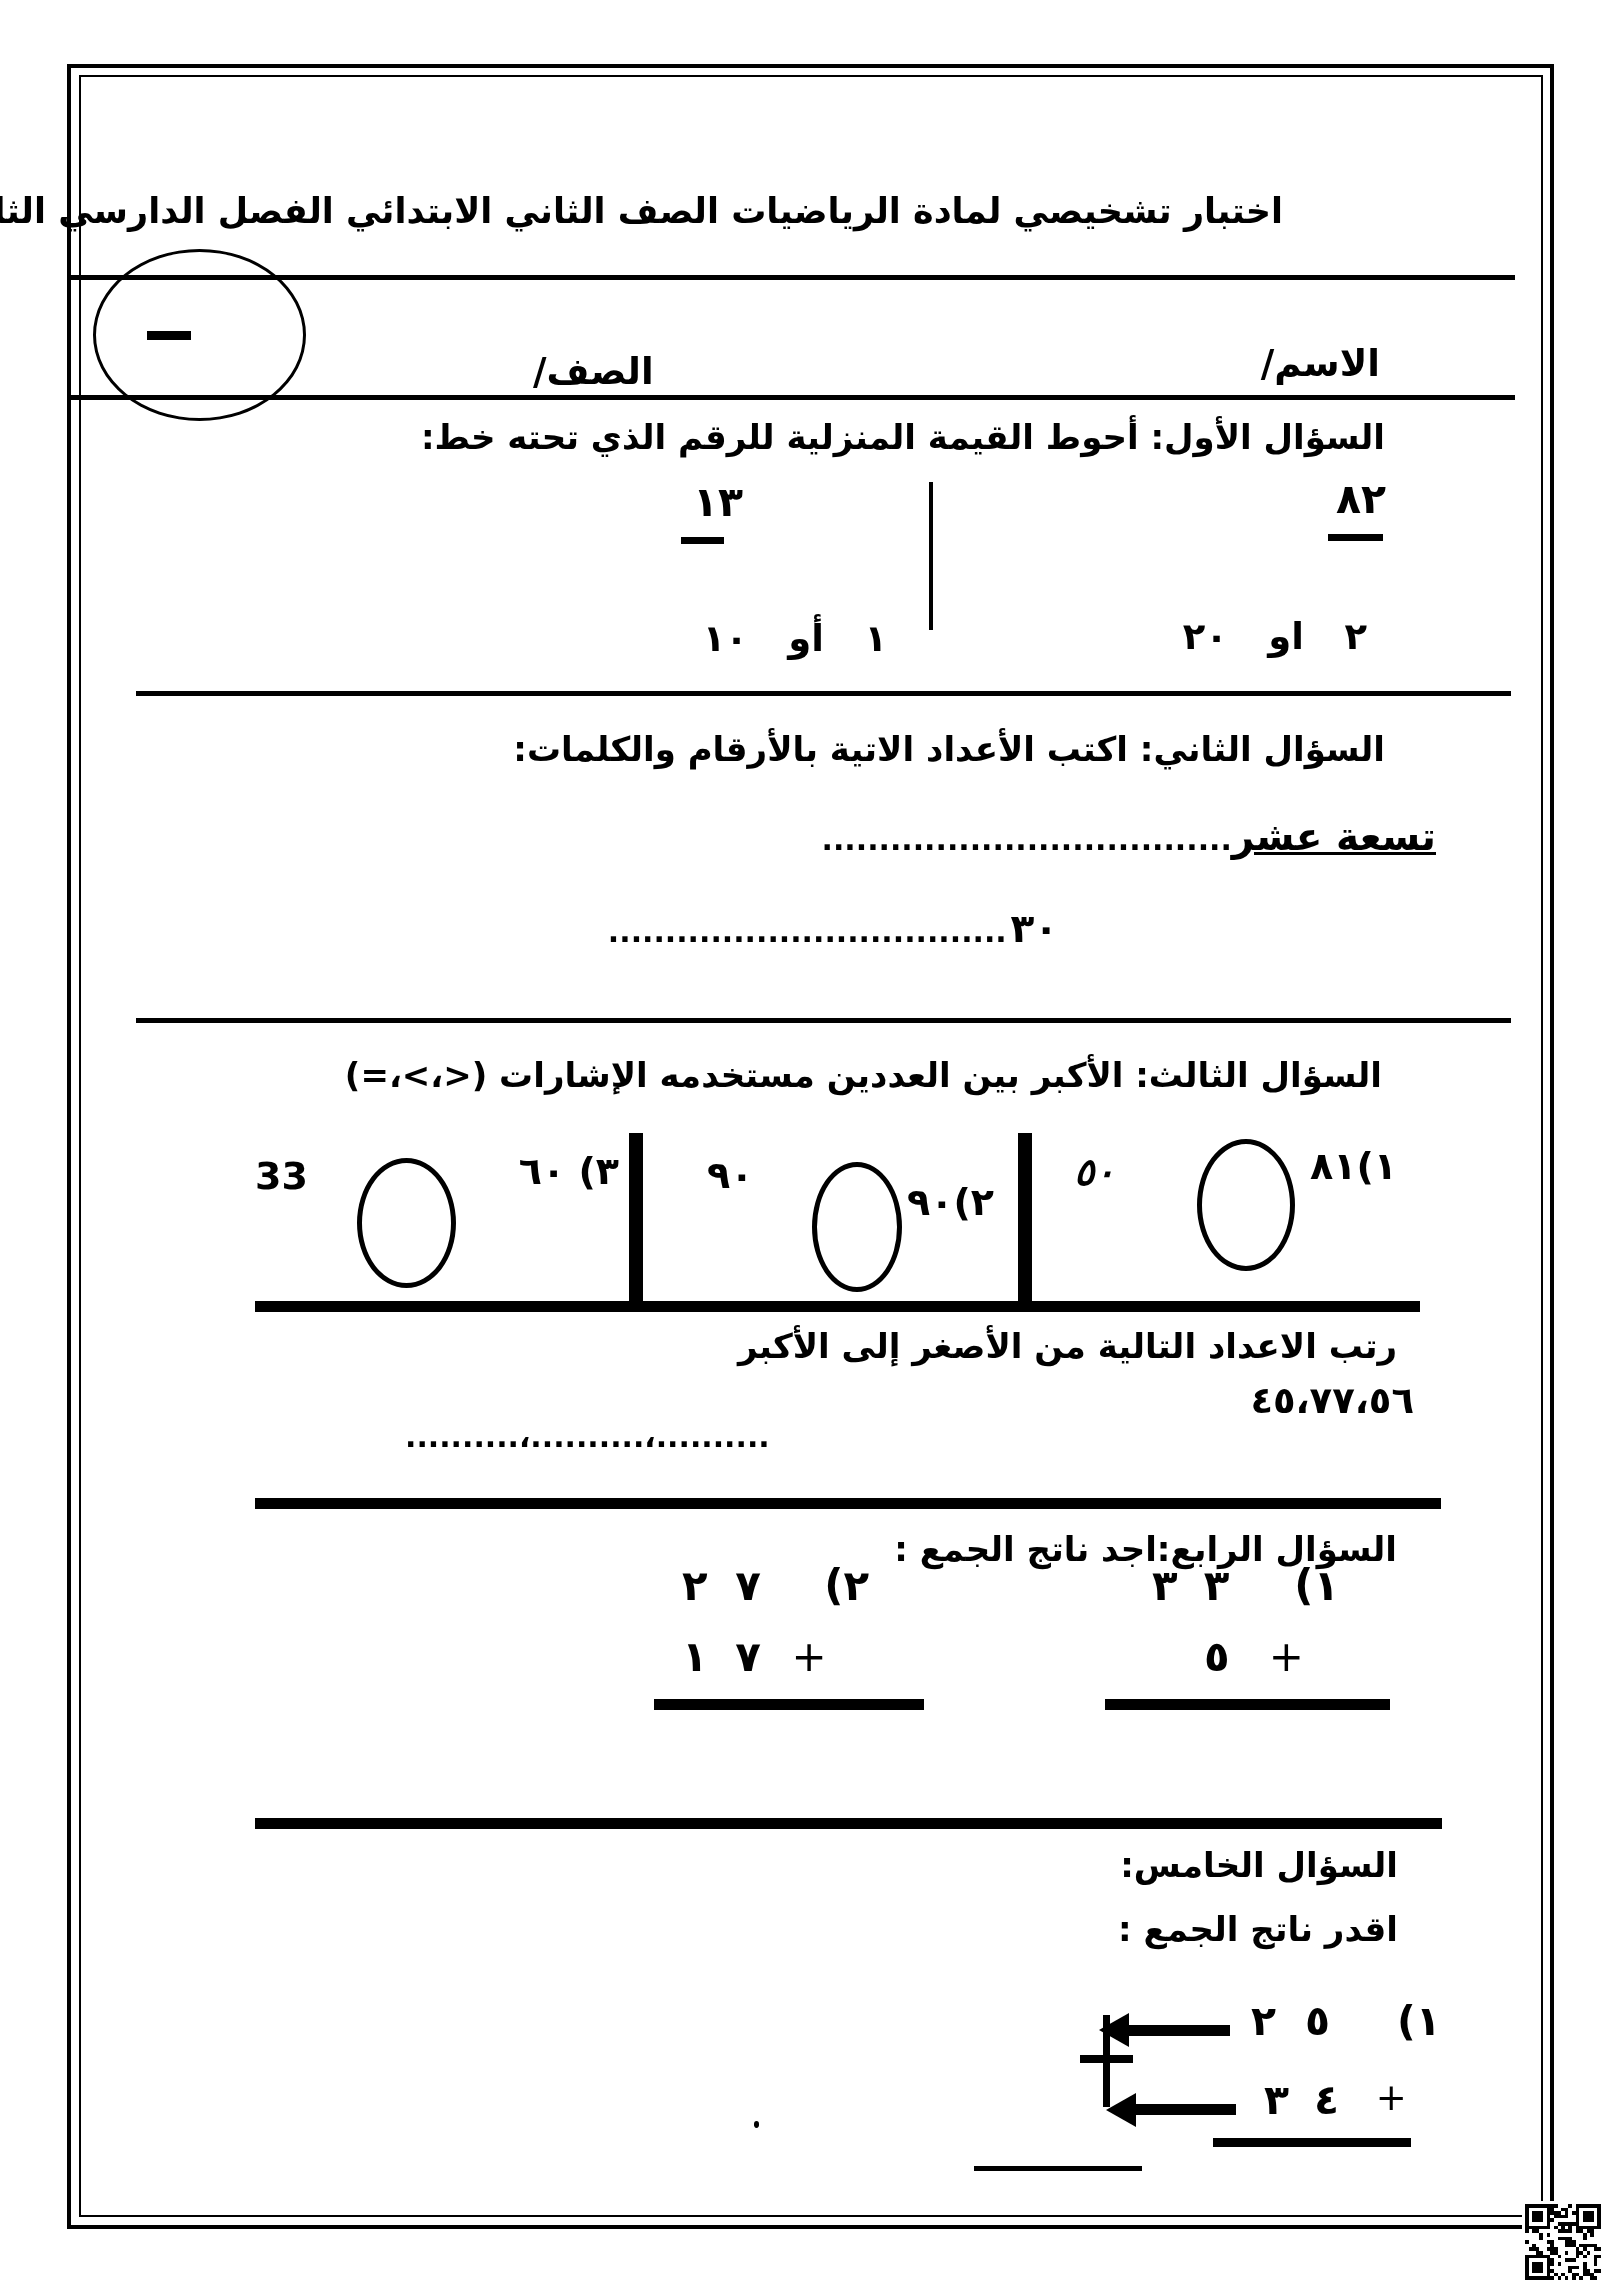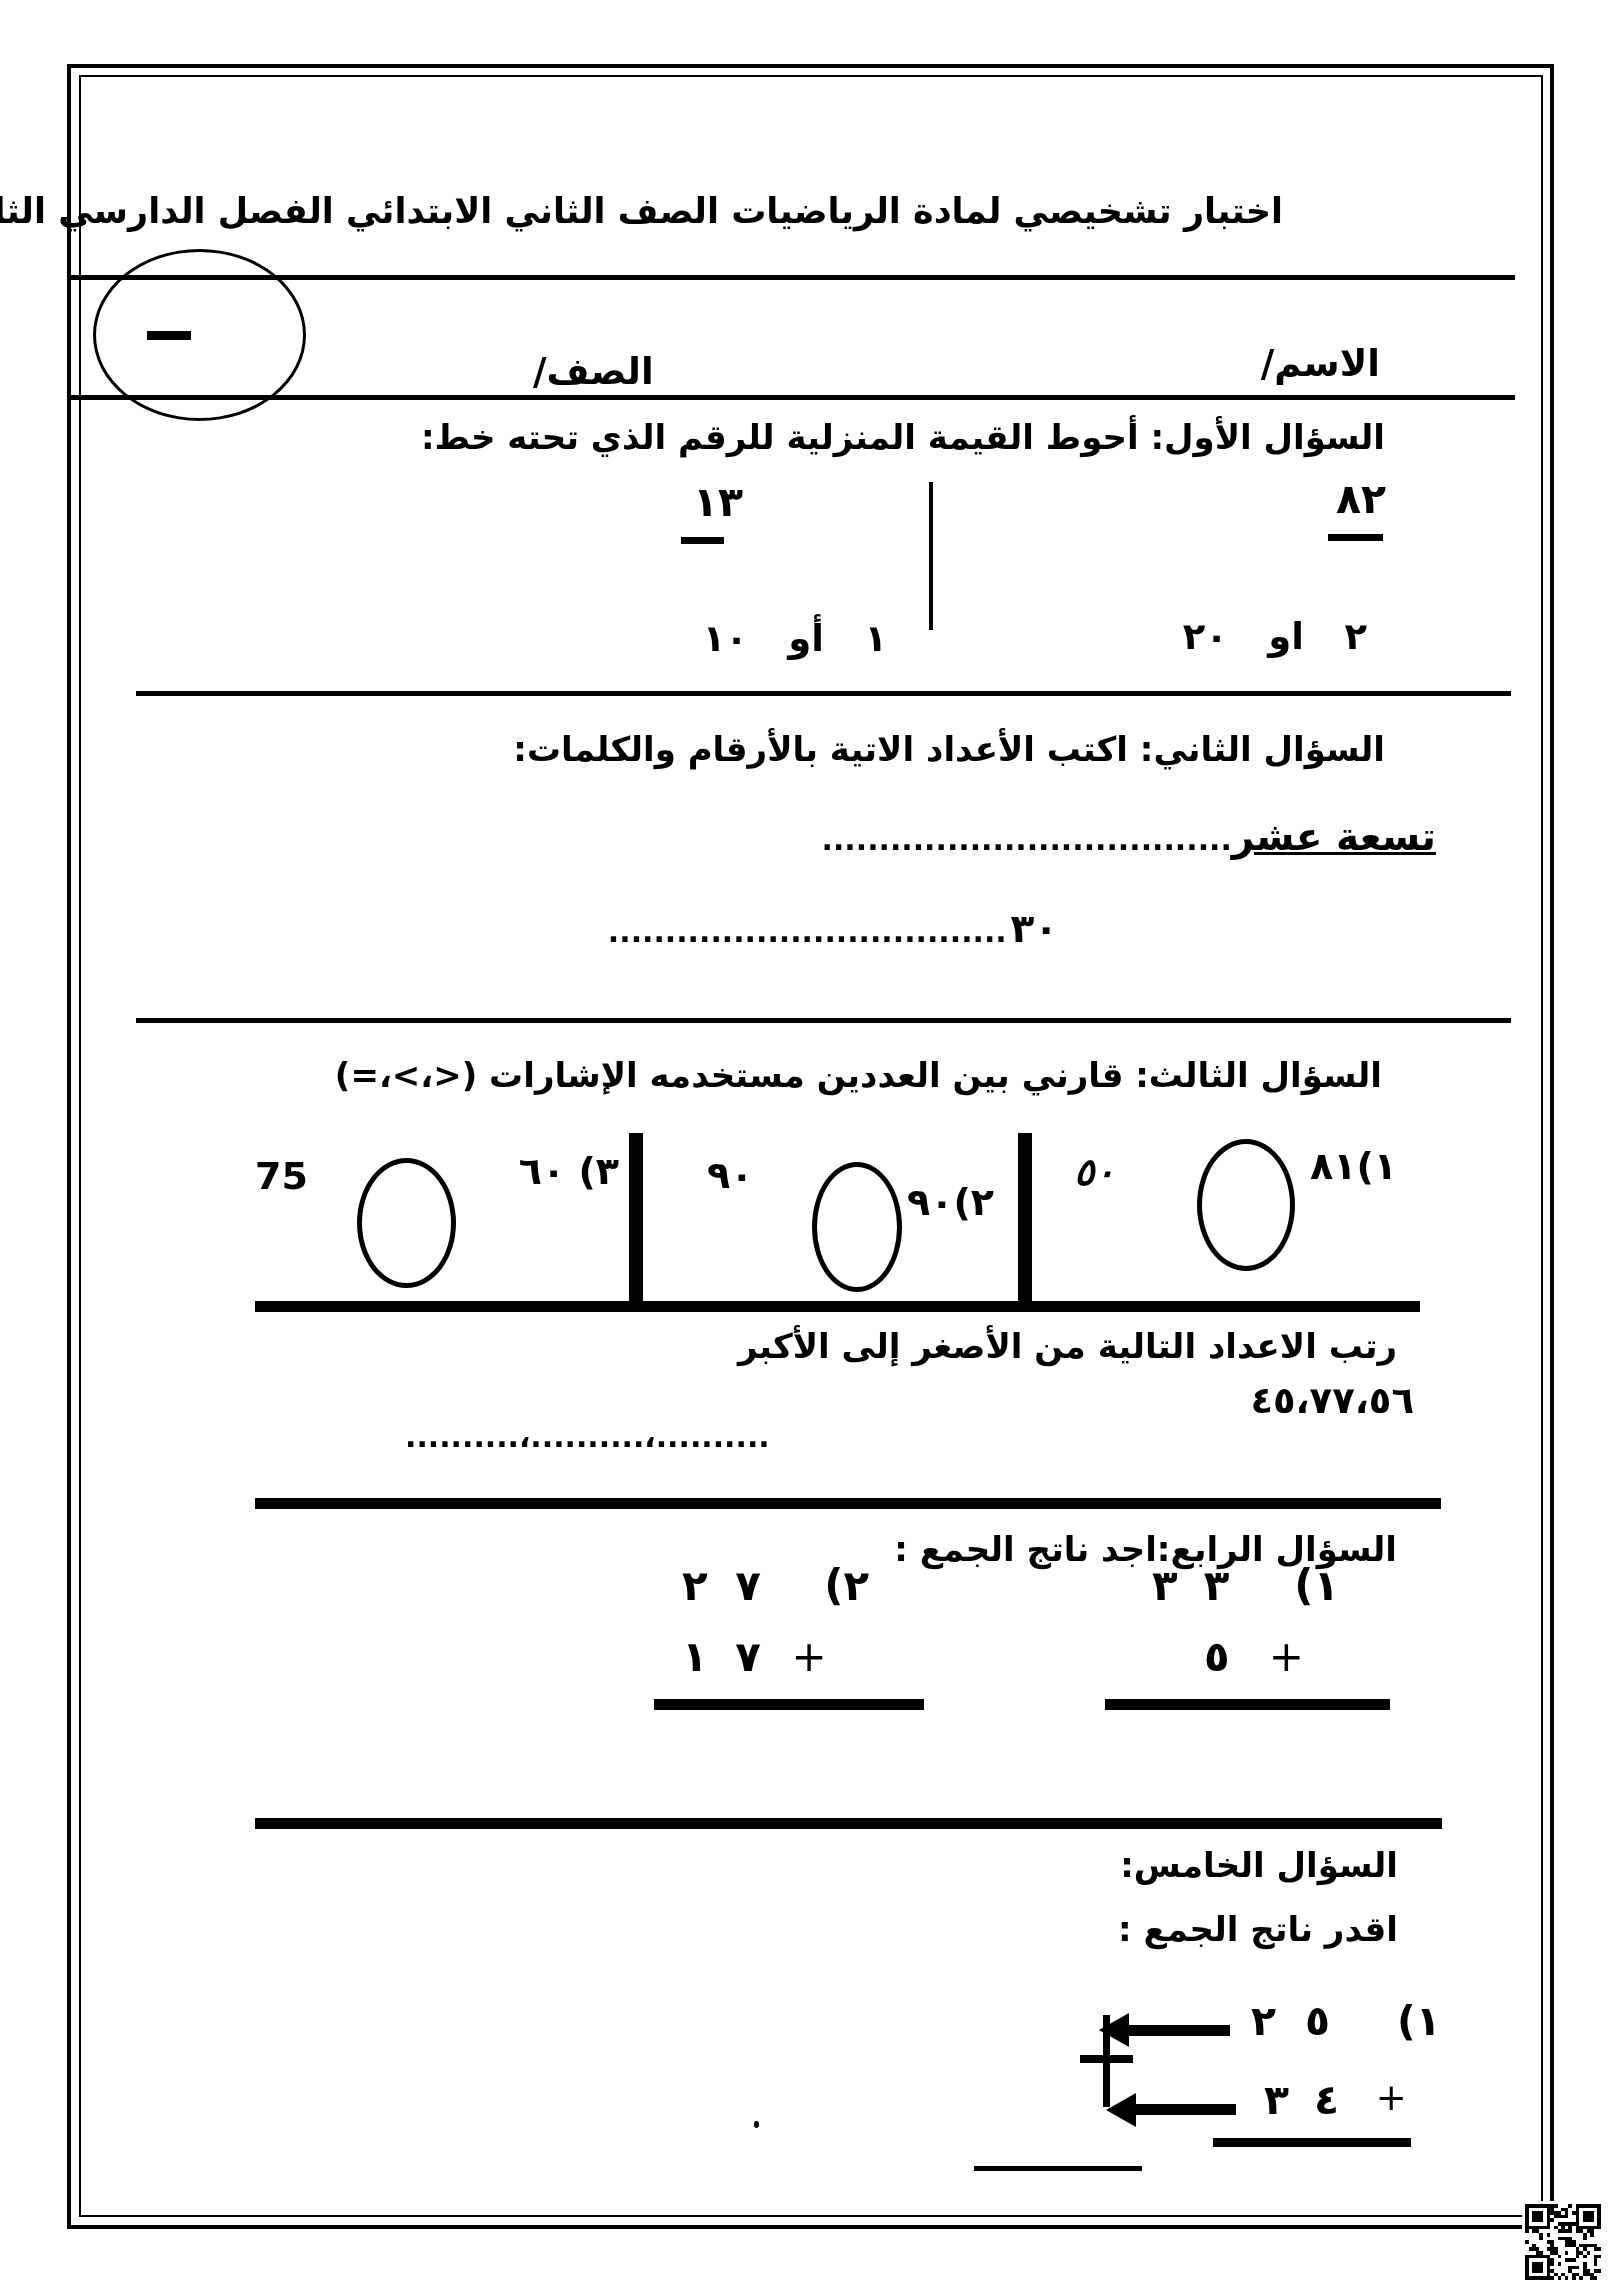--- a/index.html
+++ b/index.html
@@ -68,38 +68,38 @@
   <span style="font-size:39px;text-decoration:underline;">تسعة عشر</span><span class="dots">....................................</span>
 </div>
 
 <div class="abs rtl" style="right:565px;top:906px;">
   <span style="font-size:39px;">٣٠</span>&nbsp;<span class="dots">...................................</span>
 </div>
 
 <div class="hline" style="left:136px;top:1018px;width:1375px;height:5.2px;"></div>
 
 <div class="abs rtl qtitle" style="right:241px;top:1055px;">
-  <span>السؤال الثالث: قارني بين العددين مستخدمه الإشارات </span><span class="ltrov">(=،&lt;،&gt;)</span>
+  <span>السؤال الثالث: الأكبر بين العددين مستخدمه الإشارات </span><span class="ltrov">(=،&lt;،&gt;)</span>
 </div>
 
 <div class="abs rtl cmp" style="right:226px;top:1144px;">١)٨١</div>
 <div class="circle" style="left:1197px;top:1139px;width:88px;height:122px;"></div>
 <div class="abs rtl cmp" style="left:1074px;top:1150px;font-style:italic;">٥٠</div>
 
 <div class="vline" style="left:1018px;top:1133px;width:14.4px;height:169px;"></div>
 
 <div class="abs rtl cmp" style="right:629px;top:1180px;">٢)٩٠</div>
 <div class="circle" style="left:812px;top:1162px;width:80px;height:120px;"></div>
 <div class="abs rtl cmp" style="left:707px;top:1153px;">٩٠</div>
 
 <div class="vline" style="left:629px;top:1133px;width:14.4px;height:169px;"></div>
 
 <div class="abs rtl cmp" style="right:1004px;top:1149px;text-align:center;">٣) ٦٠</div>
 <div class="circle" style="left:357px;top:1158px;width:89px;height:120px;"></div>
-<div class="abs rtl cmp" style="left:255px;top:1154px;">75</div>
+<div class="abs rtl cmp" style="left:255px;top:1154px;">33</div>
 
 <div class="hline" style="left:255px;top:1301px;width:1165px;height:10.5px;"></div>
 
 <div class="abs rtl qtitle" style="right:226px;top:1326px;">رتب الاعداد التالية من الأصغر إلى الأكبر</div>
 <div class="abs ltrov" style="right:209px;top:1379px;font-size:37px;">٤٥،٧٧،٥٦</div>
 <div class="abs ltrov dots" style="left:405px;top:1419px;letter-spacing:1.3px;">..........،..........،..........</div>
 
 <div class="hline" style="left:255px;top:1498px;width:1186px;height:11px;"></div>
 
 <div class="abs rtl qtitle" style="right:226px;top:1529px;">السؤال الرابع:اجد ناتج الجمع :</div>

